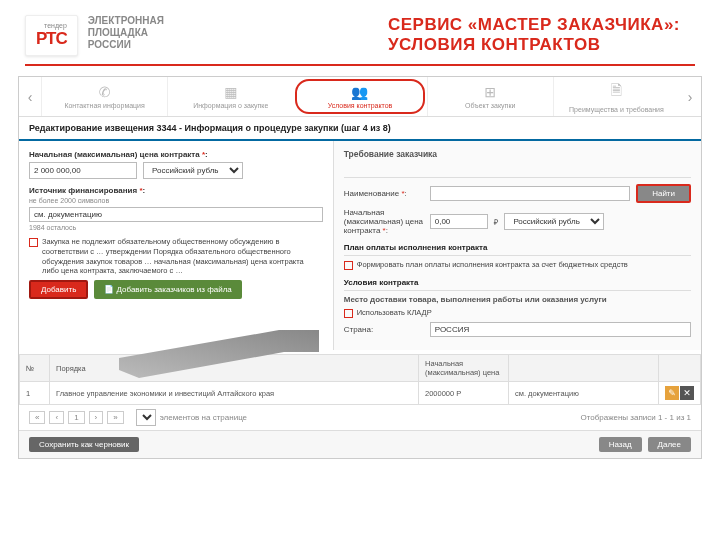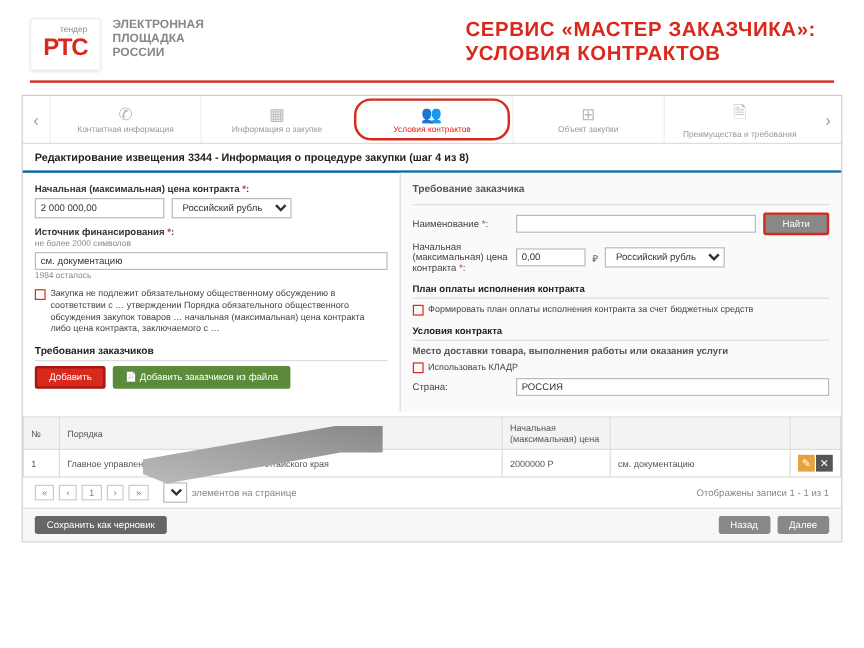--- a/index.html
+++ b/index.html
@@ -1,21 +1,21 @@
 <!DOCTYPE html>
 <html><head>
 <meta charset="utf-8">
 <style>
   * { box-sizing: border-box; margin: 0; padding: 0; }
   body { font-family: Arial, sans-serif; width: 720px; height: 540px; background: #fff; overflow: hidden; }
   
   .header { display: flex; align-items: flex-start; padding: 15px 40px 8px 25px; }
   .logo-box { background: #fff; border: 1px solid #eee; padding: 6px 10px; border-radius: 2px; box-shadow: 0 1px 3px rgba(0,0,0,0.1); }
   .logo-tender { font-size: 7px; color: #888; text-align: right; }
-  .logo-rtc { font-size: 20px; font-weight: bold; color: #d9291c; letter-spacing: -1px; }
+  .logo-rtc { font-size: 17px; font-weight: bold; color: #d9291c; letter-spacing: -1px; }
   .logo-sub { font-size: 10px; font-weight: bold; color: #888; line-height: 1.2; margin-left: 10px; }
   .title { margin-left: auto; text-align: left; }
   .title-line { font-size: 17px; font-weight: bold; color: #d9291c; letter-spacing: 0.5px; }
   .hr { border: none; border-top: 2px solid #d9291c; margin: 0 25px 10px 25px; }
   
   .app { margin: 0 18px; border: 1px solid #ccc; background: #fff; font-size: 9px; color: #555; position: relative; }
   
   .tabs { display: flex; align-items: stretch; border-bottom: 1px solid #ddd; height: 40px; }
   .tab-arrow { width: 22px; display: flex; align-items: center; justify-content: center; color: #999; font-size: 14px; }
   .tab { flex: 1; display: flex; flex-direction: column; align-items: center; justify-content: center; gap: 2px; color: #999; font-size: 7px; border-left: 1px solid #eee; }
@@ -56,21 +56,21 @@
   .table th, .table td { border: 1px solid #ddd; padding: 4px 6px; text-align: left; color: #555; }
   .table th { background: #f3f3f3; font-weight: normal; }
   
   .pager { display: flex; align-items: center; gap: 4px; padding: 4px 10px; font-size: 8px; color: #888; }
   .pager .pg-btn { border: 1px solid #ccc; padding: 1px 5px; background: #fff; }
   .pager .right { margin-left: auto; }
   
   .footer { display: flex; padding: 6px 10px; gap: 6px; border-top: 1px solid #ddd; background: #f7f7f7; }
   .footer .spacer { flex: 1; }
   
-  .right-header { font-size: 8.5px; font-weight: bold; padding-bottom: 8px; border-bottom: 1px solid #ddd; margin-bottom: 6px; }
+  .right-header { font-size: 8.5px; font-weight: bold; padding-bottom: 18px; border-bottom: 1px solid #ddd; margin-bottom: 6px; }
   .right-row { display: flex; align-items: center; gap: 6px; margin-bottom: 5px; font-size: 8px; }
   .right-row .rlabel { width: 80px; color: #444; }
   
   .arrow-overlay { position: absolute; left: 90px; top: 50px; width: 200px; height: 50px; pointer-events: none; z-index: 5; }
   
   .row-actions { display:flex; gap:1px; }
   .ra { width:14px; height:14px; display:flex; align-items:center; justify-content:center; color:#fff; font-size:9px; }
   .ra-edit { background:#e6a23c; }
   .ra-del { background:#555; }
 </style>
@@ -134,21 +134,20 @@
       <div class="field-row">
         <span class="label"><span>Источник финансирования</span> <span class="req">*</span>:</span>
         <div class="note">не более 2000 символов</div>
         <input type="text" class="w-full" style="margin-top: 3px;" value="см. документацию">
         <div class="note">1984 осталось</div>
       </div>
       <div class="checkbox-row">
         <span class="cb"></span>
         <span>Закупка не подлежит обязательному общественному обсуждению в соответствии с … утверждении Порядка обязательного общественного обсуждения закупок товаров … начальная (максимальная) цена контракта либо цена контракта, заключаемого с …</span>
       </div>
-      <div class="section-title">Требования заказчиков</div>
       <div class="btn-row" style="position:relative">
         <button class="btn btn-red">Добавить</button>
         <button class="btn btn-green">📄 <span>Добавить заказчиков из файла</span></button>
         <svg class="arrow-overlay" viewBox="0 0 200 50">
           <defs>
               <linearGradient id="g" x1="0" y1="1" x2="1" y2="0">
                 <stop offset="0" stop-color="#bbb"></stop>
                 <stop offset="1" stop-color="#888"></stop>
               </linearGradient>
             </defs>

